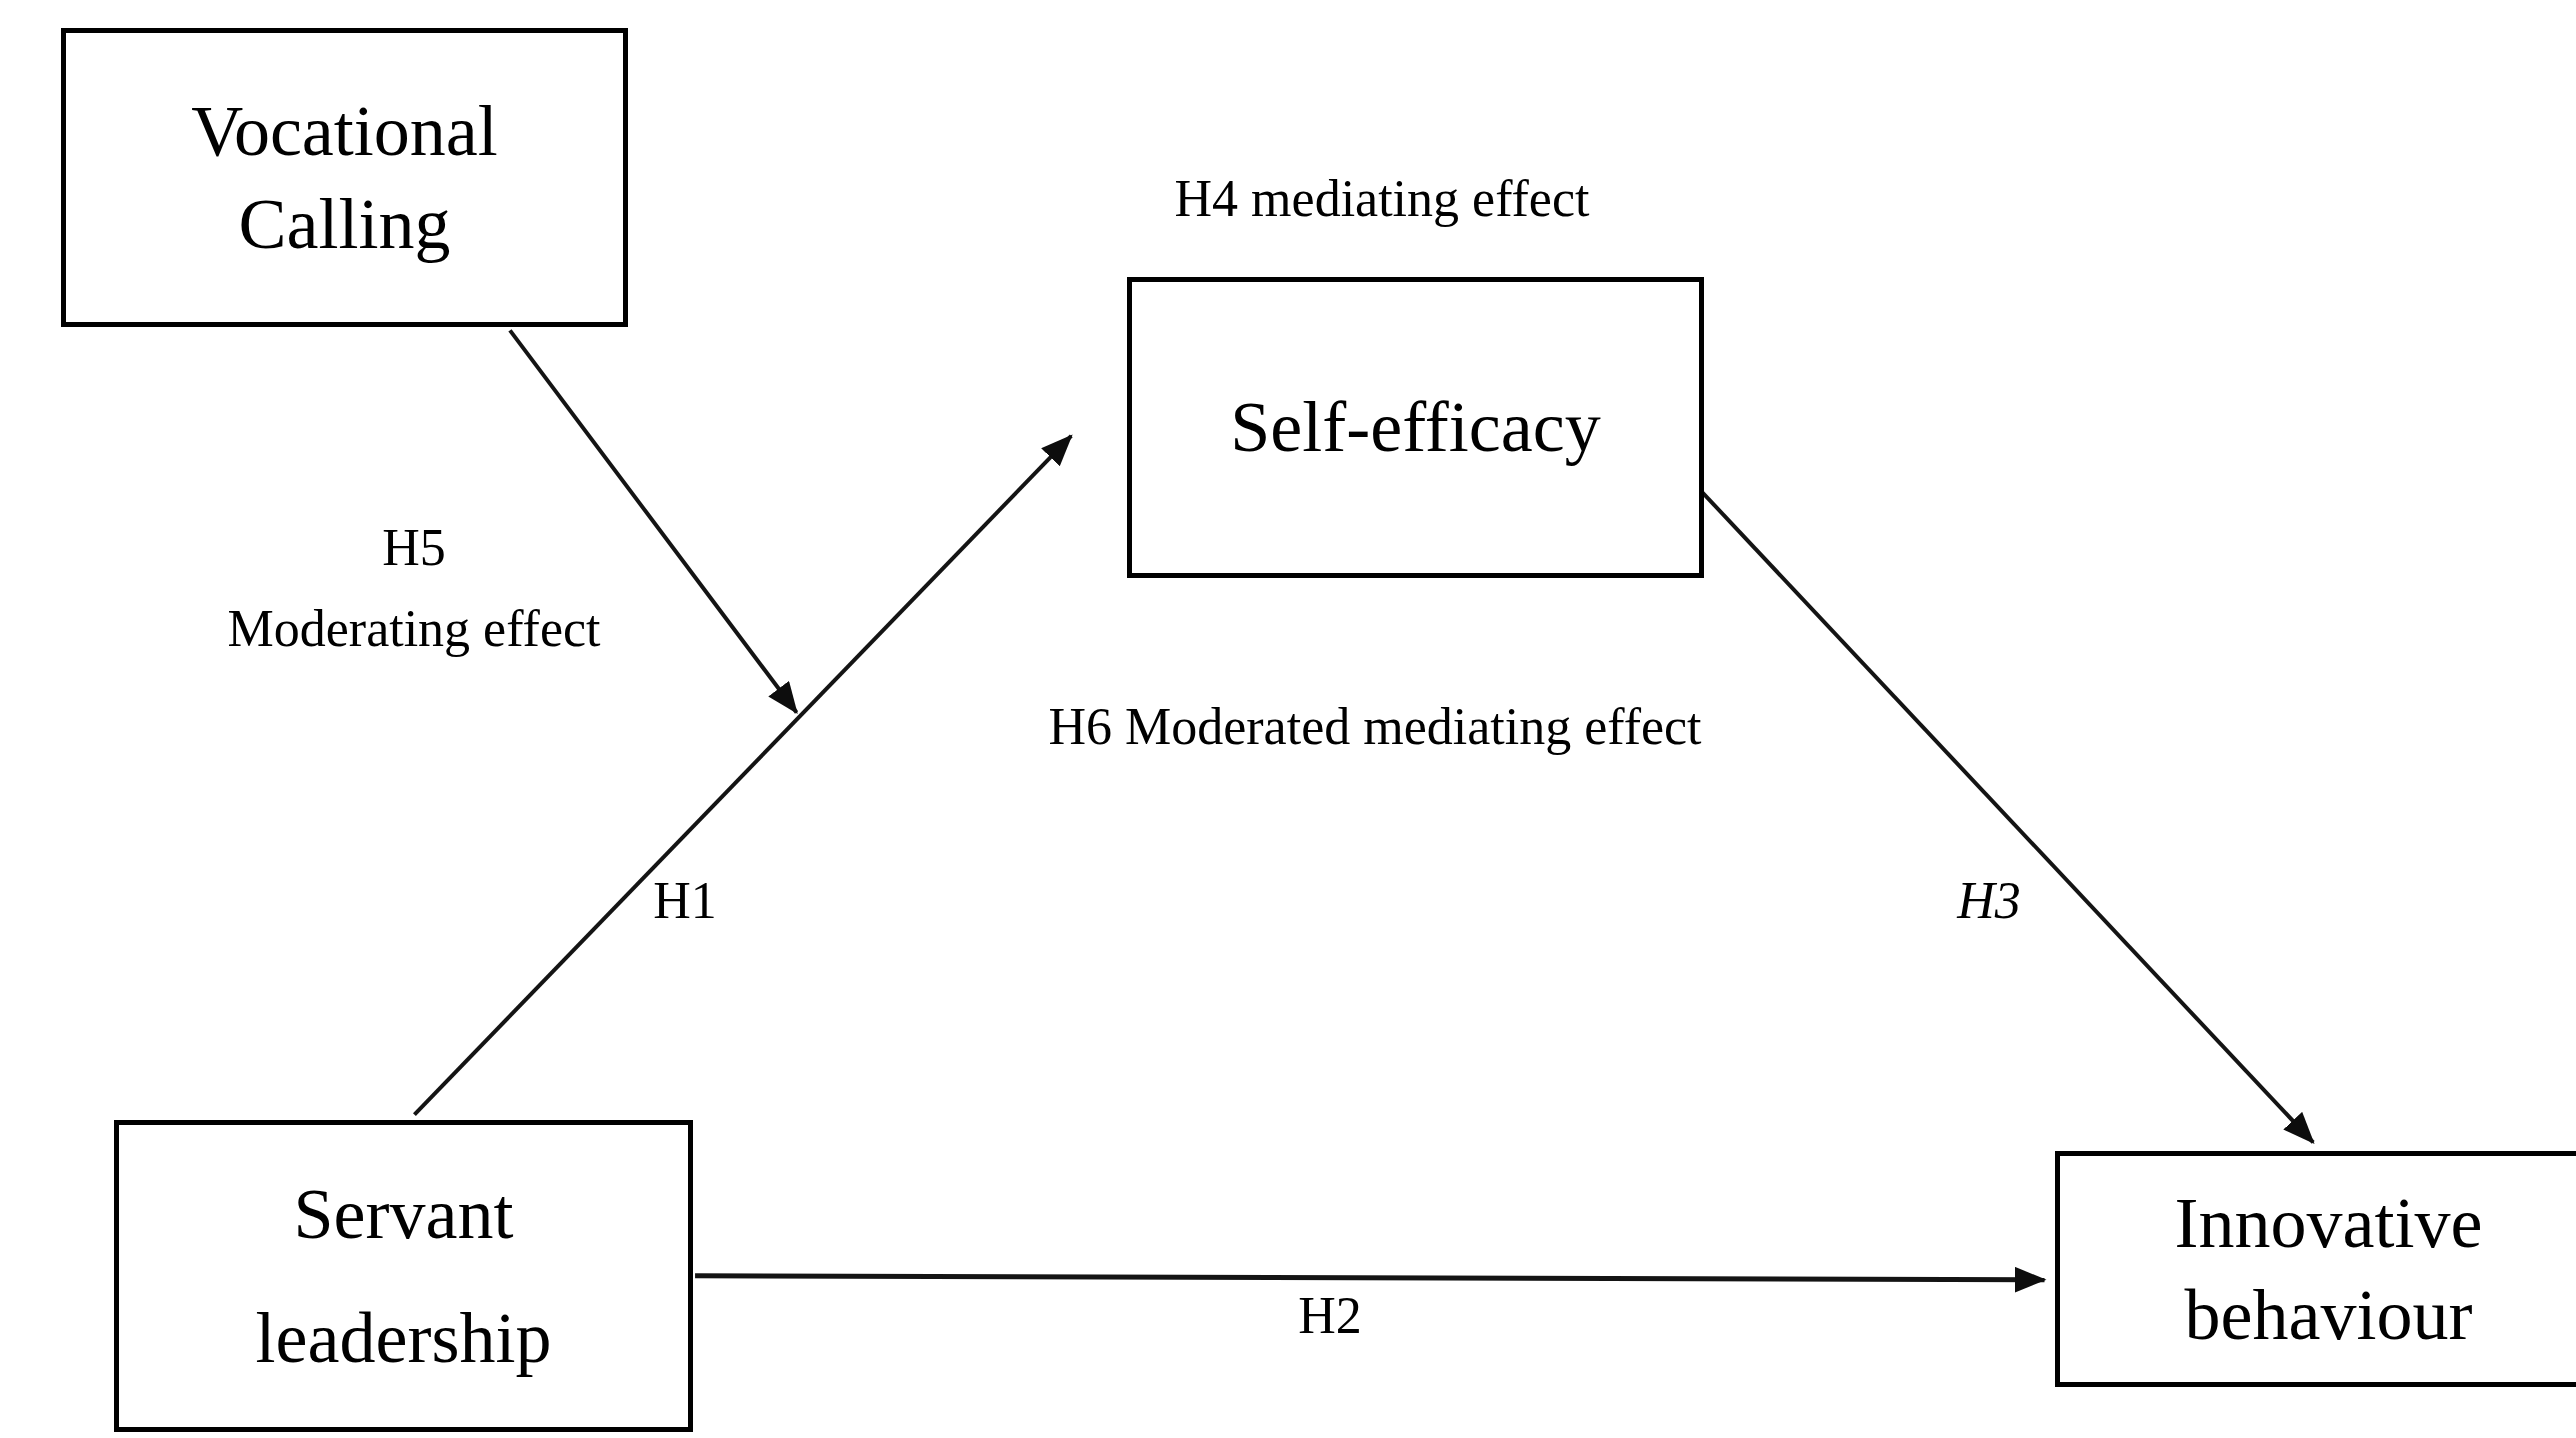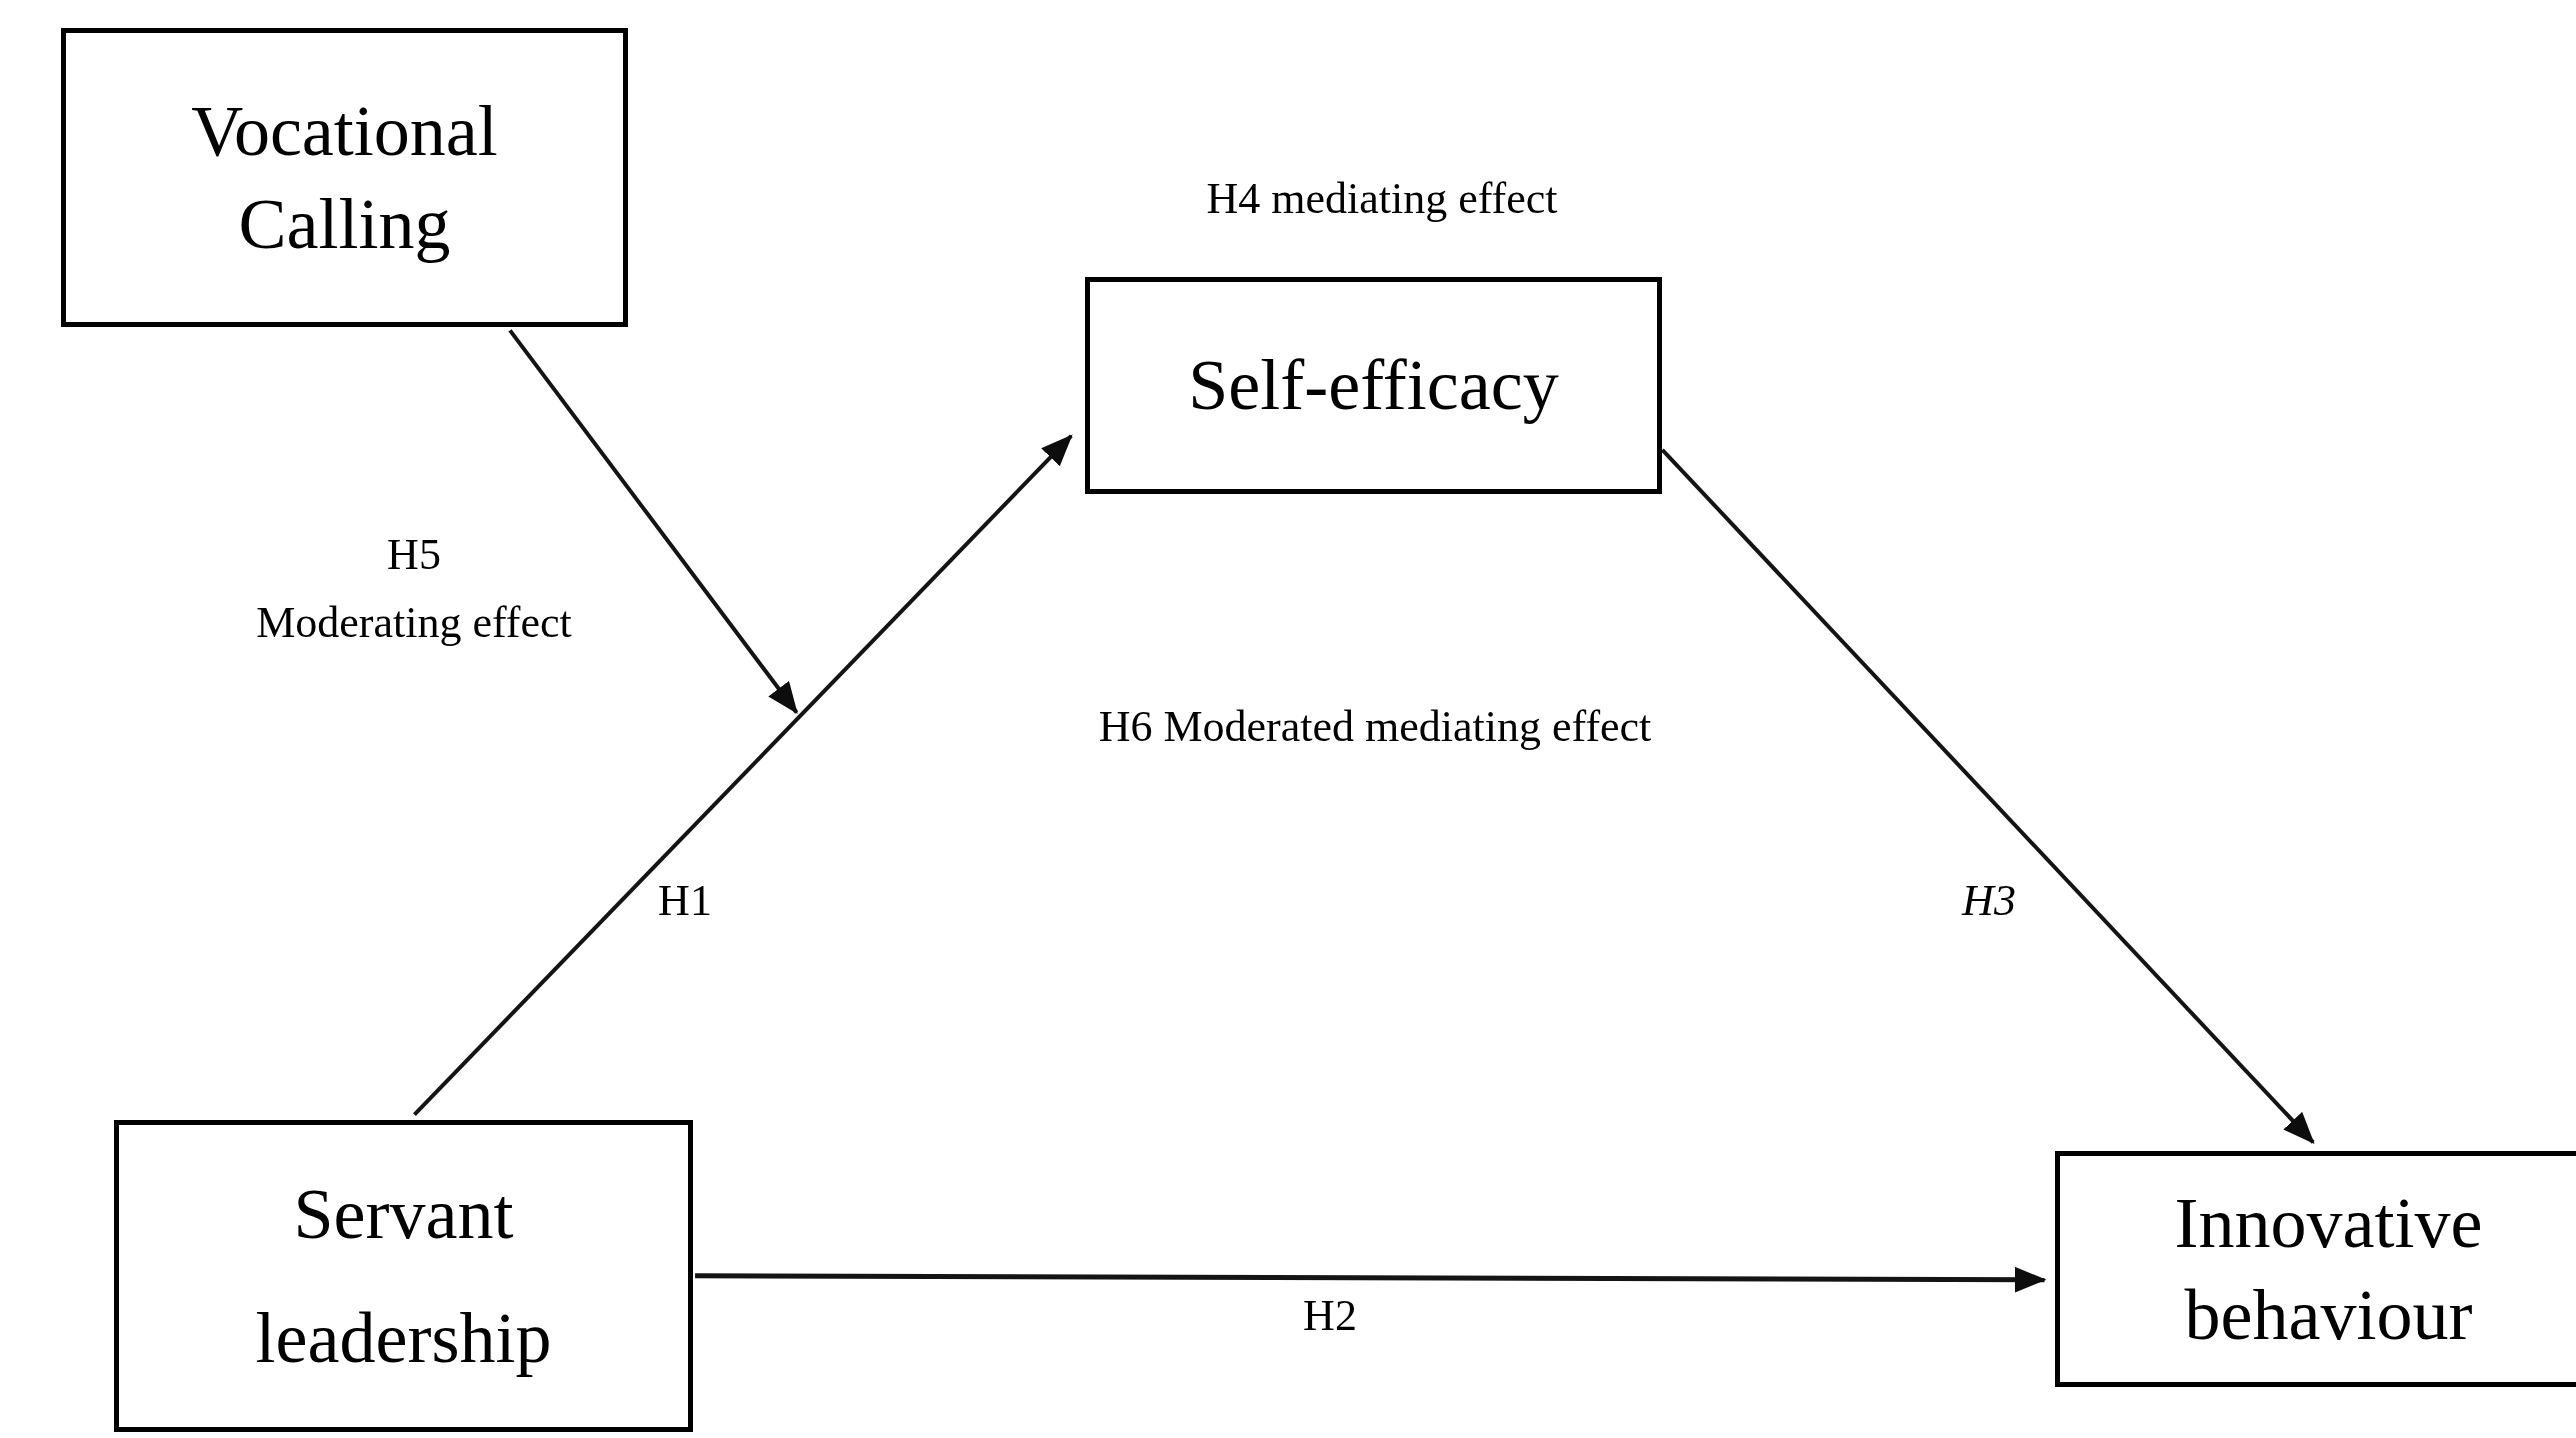--- a/index.html
+++ b/index.html
@@ -32,27 +32,27 @@
     display: flex;
     flex-direction: column;
     align-items: center;
     justify-content: center;
     text-align: center;
     font-size: 72px;
     line-height: 1.28;
     white-space: nowrap;
   }
   .box-vocational-calling   { left: 25px;   top: 28px;   width: 567px; height: 299px; }
-  .box-self-efficacy        { left: 1049px; top: 277px;  width: 577px; height: 217px; }
+  .box-self-efficacy        { left: 1091px; top: 277px;  width: 577px; height: 301px; }
   .box-servant-leadership   { left: 78px;   top: 1120px; width: 579px; height: 312px; gap: 32px; }
   .box-innovative-behaviour { left: 2019px; top: 1151px; width: 547px; height: 236px; }
   .lbl {
     position: absolute;
     transform: translate(-50%, -50%);
-    font-size: 44px;
+    font-size: 52px;
     line-height: 1.55;
     text-align: center;
     white-space: nowrap;
   }
   .lbl-h4 { left: 1346px; top: 199px; }
   .lbl-h5 { left: 378px;  top: 589px; }
   .lbl-h6 { left: 1339px; top: 727px; }
   .lbl-h1 { left: 649px;  top: 901px; }
   .lbl-h3 { left: 1953px; top: 901px; font-style: italic; }
   .lbl-h2 { left: 1294px; top: 1316px; }

